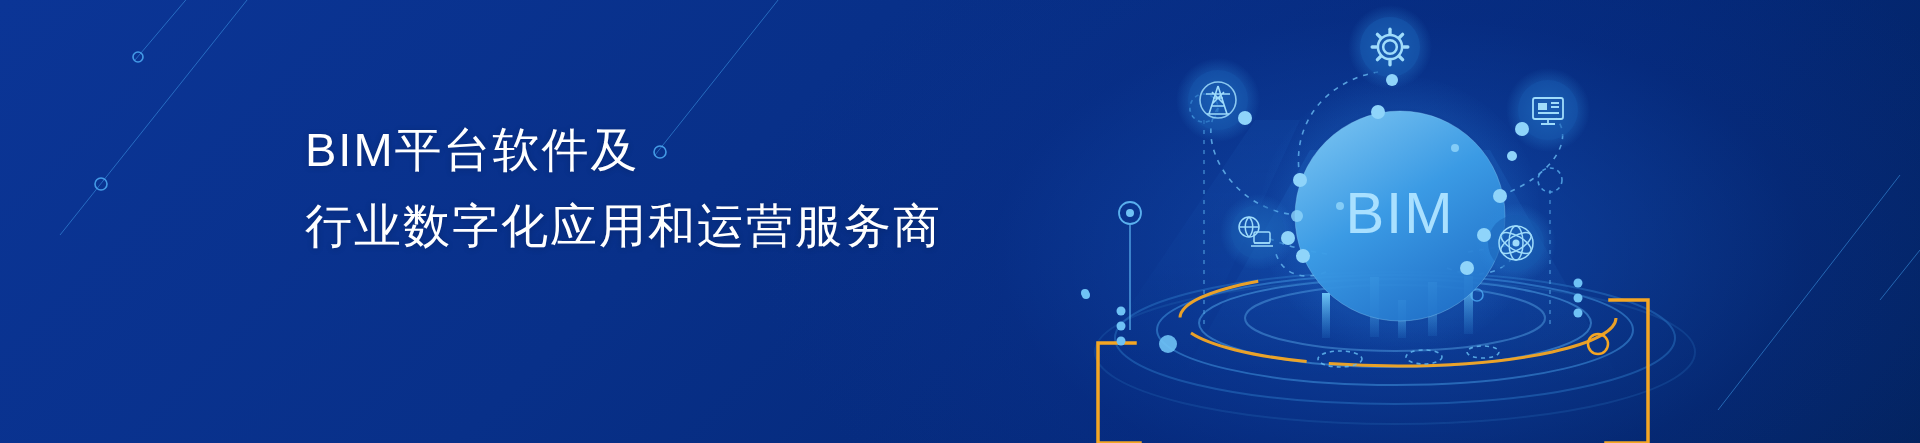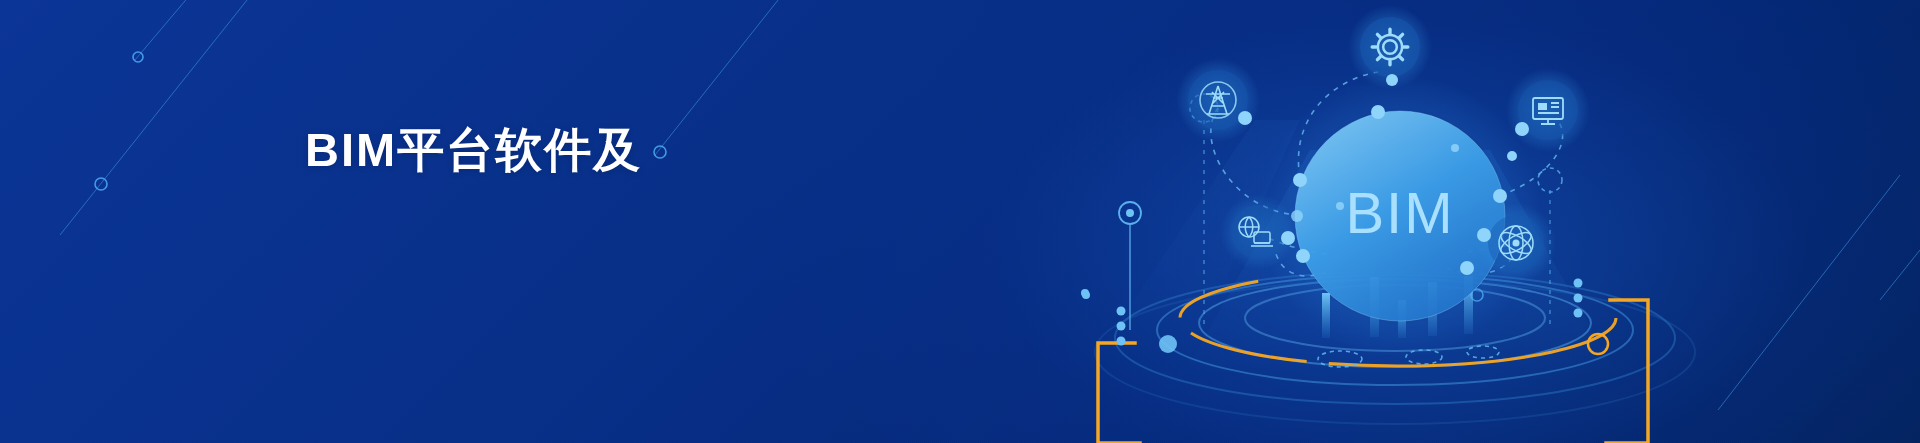--- a/index.html
+++ b/index.html
@@ -13,21 +13,21 @@
     background:
       radial-gradient(ellipse 900px 520px at 1400px 250px, rgba(26,92,200,.55) 0%, rgba(12,52,150,.22) 45%, rgba(4,40,119,0) 72%),
       linear-gradient(135deg,#0b3596 0%,#083089 38%,#042877 72%,#03235f 100%);
   }
   .svg-layer{position:absolute;left:0;top:0;}
 
   
   .headline{
     position:absolute;left:305px;top:112px;
     color:#ffffff;
-    font-weight:700;
+    font-weight:400;
     letter-spacing:2px;
     text-shadow:0 1px 6px rgba(0,0,0,.18);
   }
   .headline .line{
     font-size:47px;
     line-height:76px;
     white-space:nowrap;
   }
 </style>
 </head>
@@ -244,15 +244,16 @@
     <g fill="#8fd4fa" opacity=".85">
       <circle cx="1340" cy="206" r="4"></circle>
       <circle cx="1455" cy="148" r="4"></circle>
     </g>
 
     <text x="1400" y="233" text-anchor="middle" font-family="Liberation Sans, sans-serif" font-size="58" font-weight="400" fill="#a9e0ff" letter-spacing="2" id="sphere-label-text">BIM</text>
   </svg>
 
   <div class="headline">
     <div class="line">BIM平台软件及</div>
+    <div class="line">行业数字化应用和运营服务商</div>
   </div>
 
 </div>
 
 </body></html>

